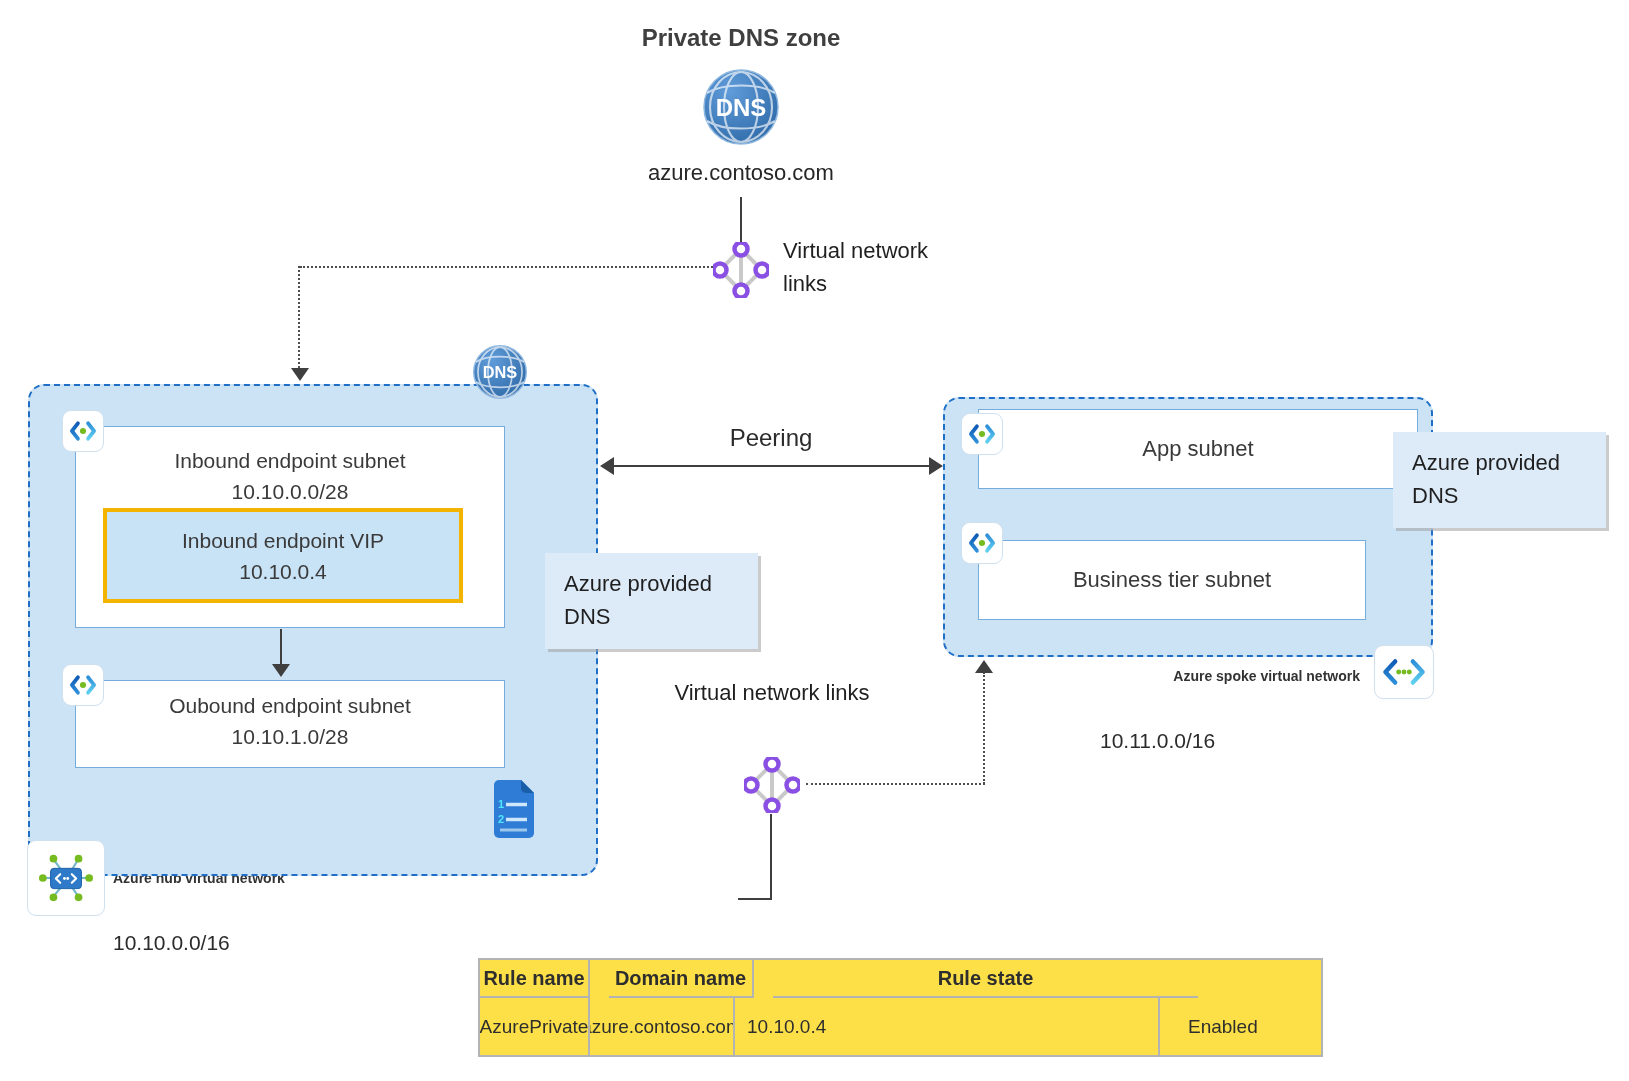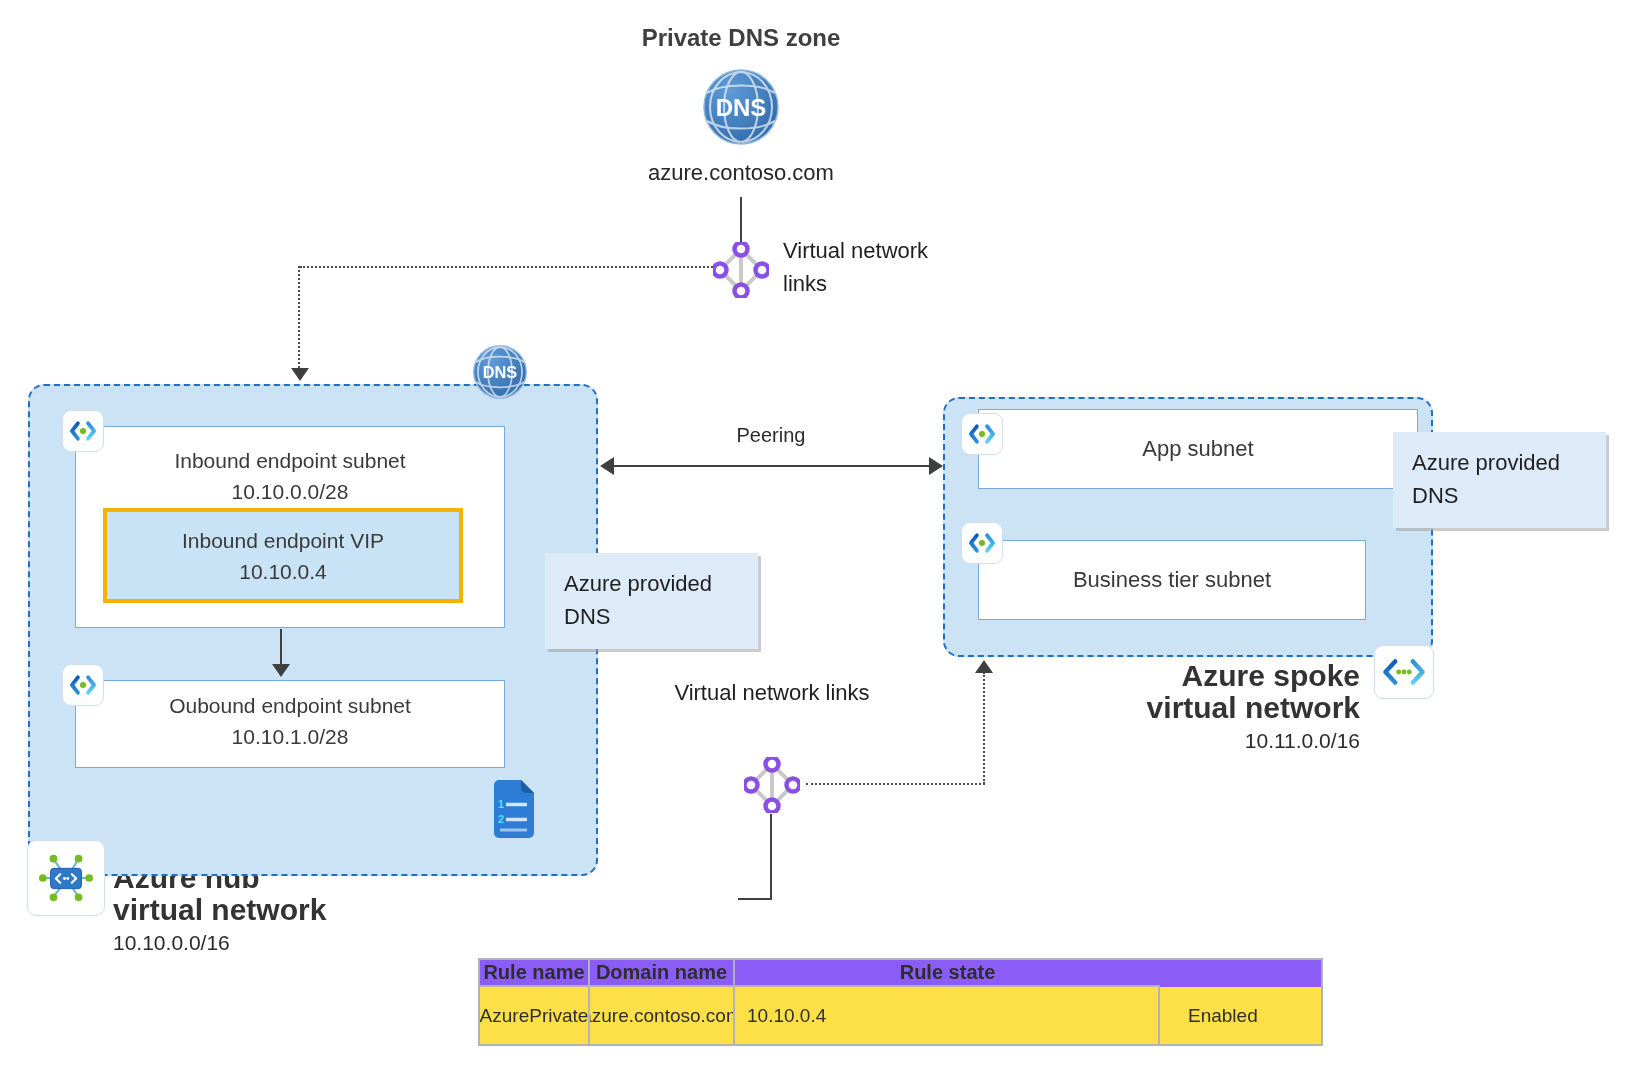--- a/index.html
+++ b/index.html
@@ -22,39 +22,39 @@
   
   .tile { position:absolute; background:#ffffff; border:1px solid #cfe0ef; border-radius:9px; display:flex; align-items:center; justify-content:center; z-index:4; }
 
   
   .note { position:absolute; background:#ddebf8; box-shadow:3px 3px 0 rgba(160,160,160,.55); z-index:6; font-size:22px; line-height:33px; color:#1f1f1f; padding:14px 0 0 19px; }
 
   .orange-box { position:absolute; background:#f8cfa0; box-shadow:3px 3px 0 rgba(160,160,160,.55); z-index:5; font-size:22px; line-height:33px; color:#1f1f1f; padding:12px 0 0 20px; }
 
   
   .heading { font-weight:bold; color:#3f3f3f; }
-  .net-label-name { font-weight:bold; font-size:30px; line-height:32px; color:#333; }
+  .net-label-name { font-weight:bold; font-size:14px; line-height:32px; color:#333; }
   .net-label-cidr { font-size:21px; line-height:30px; color:#2b2b2b; }
 
   
   .hline { position:absolute; height:0; border-top:2.5px solid #3f3f3f; }
   .vline { position:absolute; width:0; border-left:2.5px solid #3f3f3f; }
   .hline-dot { position:absolute; height:0; border-top:2.5px dotted #4d4d4d; }
   .vline-dot { position:absolute; width:0; border-left:2.5px dotted #4d4d4d; }
 
   .arr { position:absolute; width:0; height:0; }
   .arr-down  { border-left:9px solid transparent; border-right:9px solid transparent; border-top:13px solid #3f3f3f; }
   .arr-up    { border-left:9px solid transparent; border-right:9px solid transparent; border-bottom:13px solid #3f3f3f; }
   .arr-left  { border-top:9px solid transparent; border-bottom:9px solid transparent; border-right:14px solid #3f3f3f; }
   .arr-right { border-top:9px solid transparent; border-bottom:9px solid transparent; border-left:14px solid #3f3f3f; }
 
   
   .rule-table { position:absolute; left:478px; top:958px; width:845px; border:2px solid #b3b3b3; z-index:6; background:#fff; }
   .rt-row { display:grid; grid-template-columns:110px 145px 425px 163px; }
-  .rt-head { background:#8b5cf6; height:27px; }
+  .rt-head { background:#fde047; height:38px;gap:19px; }
   .rt-data { background:#fde047; height:57px; }
   .rt-cell { display:flex; align-items:center; border-right:2px solid #b3b3b3; font-size:19px; color:#2e2e2e; overflow:hidden; }
   .rt-cell:last-child { border-right:none; }
   .rt-head .rt-cell { font-weight:bold; font-size:20px; border-bottom:2px solid #b3b3b3; justify-content:center; }
   .rt-head .rt-cell.al { justify-content:flex-start; padding-left:12px; }
   .rt-data .rt-cell.ac { justify-content:center; }
   .rt-data .rt-cell.al { justify-content:flex-start; padding-left:12px; }
   .rt-data .rt-cell.al2 { justify-content:flex-start; padding-left:28px; }
 
   svg { display:block; }
@@ -196,21 +196,21 @@
       </g>
       <circle cx="28.4" cy="29.5" r="1.5" fill="#ffffff"></circle>
       <circle cx="31.8" cy="29.5" r="1.5" fill="#ffffff"></circle>
     </svg>
   </div>
   <div class="abs net-label-name" style="left:113px;top:862px;width:235px;">Azure hub virtual network</div>
   <div class="abs net-label-cidr" style="left:113px;top:928px;width:235px;">10.10.0.0/16</div>
 
   <div class="note" style="left:545px;top:553px;width:213px;height:96px;">Azure provided DNS</div>
 
-  <div class="abs" style="left:671px;top:424px;width:200px;text-align:center;font-size:20px;color:#2b2b2b;">Peering</div>
+  <div class="abs" style="left:671px;top:424px;width:200px;text-align:center;font-size:24px;color:#2b2b2b;">Peering</div>
   <div class="hline" style="left:608px;top:465px;width:328px;"></div>
   <div class="arr arr-left" style="left:600px;top:457px;"></div>
   <div class="arr arr-right" style="left:929px;top:457px;"></div>
 
   <div class="net-box" style="left:943px;top:397px;width:490px;height:260px;"></div>
 
   <div class="subnet-box" style="left:978px;top:409px;width:440px;height:80px;display:flex;align-items:center;justify-content:center;">
     <span style="font-size:22px;color:#3a3a3a;">App subnet</span>
   </div>
   <div class="tile" style="left:961px;top:413px;width:42px;height:42px;">
@@ -243,21 +243,21 @@
       <g fill="none" stroke-width="5" stroke-linecap="round" stroke-linejoin="round">
         <polyline points="16,6 5,18 16,30" stroke="url(#chevL)"></polyline>
         <polyline points="36,6 47,18 36,30" stroke="url(#chevR)"></polyline>
       </g>
       <circle cx="20" cy="18" r="2.8" fill="#76bc21"></circle>
       <circle cx="26" cy="18" r="2.8" fill="#76bc21"></circle>
       <circle cx="32" cy="18" r="2.8" fill="#76bc21"></circle>
     </svg>
   </div>
   <div class="abs net-label-name" style="left:1100px;top:660px;width:260px;text-align:right;">Azure spoke virtual network</div>
-  <div class="abs net-label-cidr" style="left:1100px;top:726px;width:260px;text-align:right;">10.11.0.0/16</div>
+  <div class="abs net-label-cidr" style="left:1100px;top:726px;width:260px;text-align:left;">10.11.0.0/16</div>
 
   <div class="abs" style="left:672px;top:676px;width:200px;text-align:center;font-size:22px;line-height:33px;color:#1f1f1f;">Virtual network links</div>
   <div class="abs" style="left:744px;top:757px;width:56px;height:56px;">
     <svg viewBox="0 0 56 56" width="56" height="56">
       <g stroke="#c9c9c9" stroke-width="4" fill="none">
         <path d="M28 7 L7 28 L28 49 L49 28 Z"></path>
         <path d="M28 7 L28 49"></path>
       </g>
       <g fill="#ffffff" stroke="#8a4fe3" stroke-width="4.5">
         <circle cx="28" cy="7" r="6.5"></circle>

